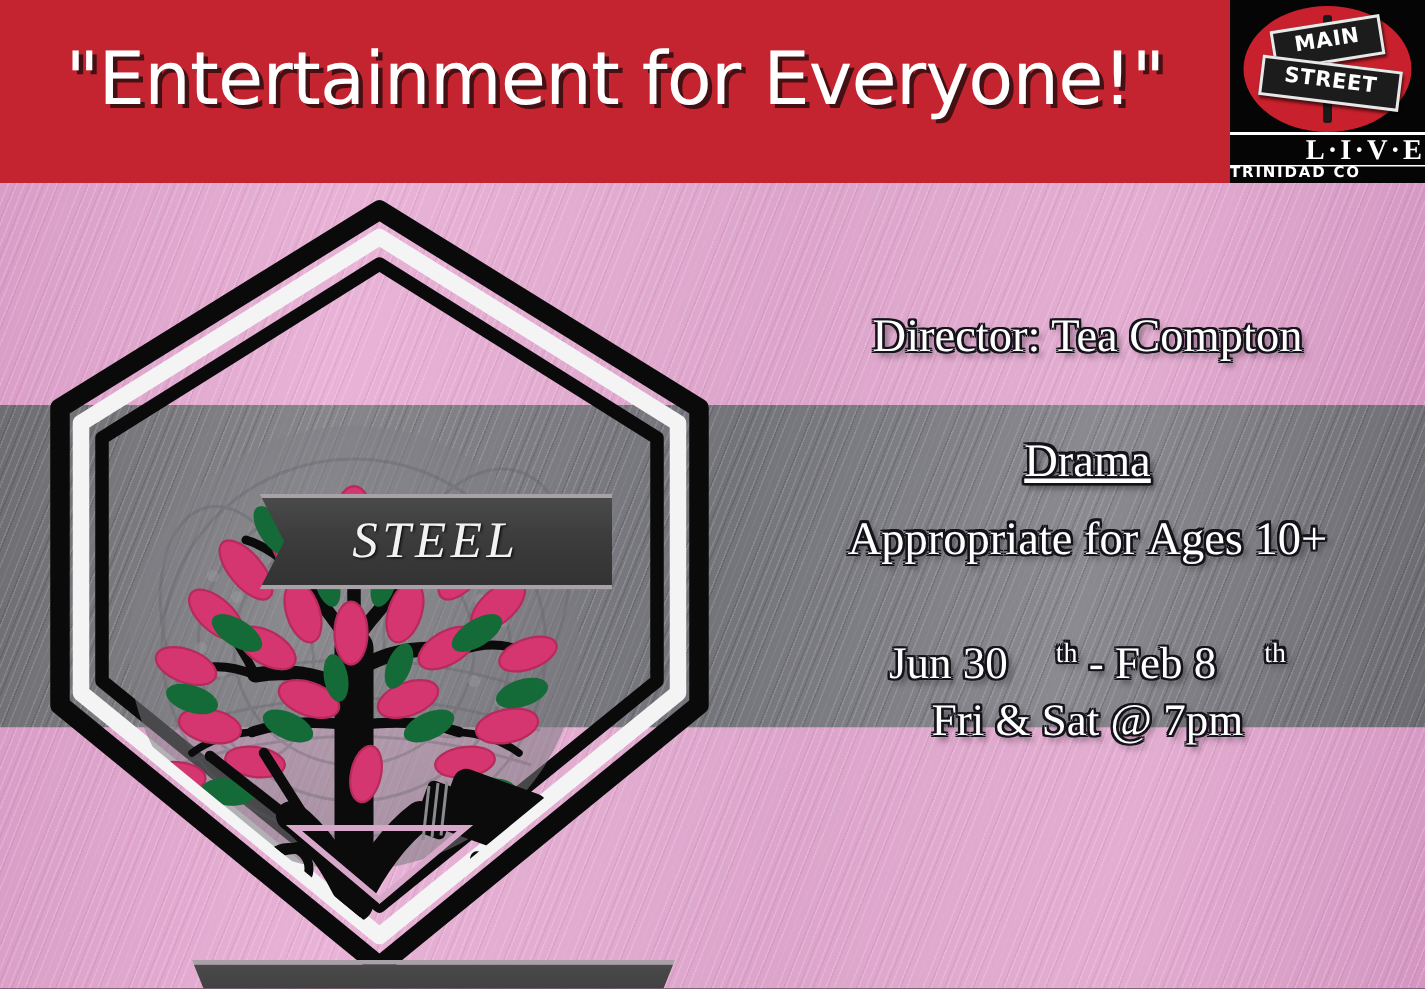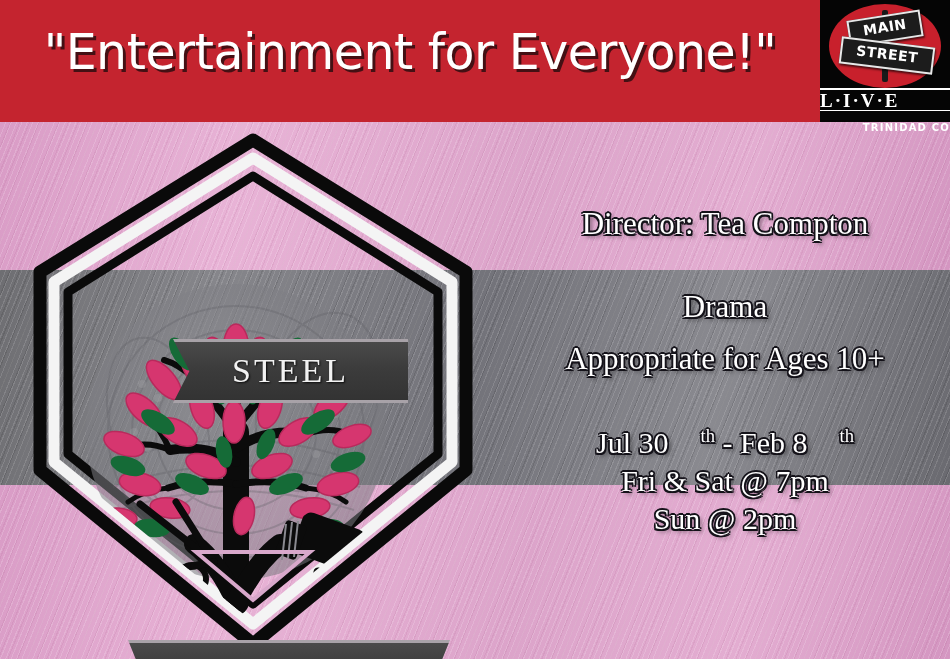--- a/index.html
+++ b/index.html
@@ -66,29 +66,29 @@
     left:28px;top:15px;width:70px;height:23px;line-height:21px;
     font-size:14px;letter-spacing:.5px;
     transform:rotate(-9deg);
   }
   .sign-street{
     left:20px;top:42px;width:90px;height:23px;line-height:21px;
     font-size:14px;letter-spacing:.5px;
     transform:rotate(7deg);
   }
   .logo-live{
-    position:absolute;left:0;top:88px;width:130px;text-align:left;
+    position:absolute;left:0;top:88px;width:130px;text-align:right;
     color:#ffffff;font-family:"Liberation Serif",serif;
     font-size:19px;font-weight:bold;letter-spacing:2px;
     line-height:19px;
     border-top:2px solid #ffffff;border-bottom:1px solid #ffffff;
     padding-top:1px;
   }
   .logo-city{
-    position:absolute;left:0;top:122px;width:130px;text-align:right;
+    position:absolute;left:0;top:110px;width:130px;text-align:left;
     color:#ffffff;font-family:"DejaVu Sans",sans-serif;
     font-size:10px;font-weight:bold;letter-spacing:1.2px;
   }
 
   
   .emblem{position:absolute;left:18px;top:132px;width:470px;height:520px;}
   .emblem svg{display:block;}
 
   .ribbon{
     position:absolute;
@@ -99,22 +99,23 @@
     box-shadow:0 3px 6px rgba(0,0,0,.45);
     display:flex;align-items:center;justify-content:center;
   }
   .ribbon-label{
     font-family:"Liberation Serif",serif;
     color:#f2f2f2;font-weight:400;
     text-shadow:1px 1px 2px rgba(0,0,0,.85);
     white-space:nowrap;
   }
   #ribbon-steel{
-    left:155px;top:207px;width:235px;
+    left:155px;top:197px;width:235px;
     clip-path:polygon(0 0,100% 0,100% 100%,0 100%,7% 50%);
+    font-style:italic;
   }
   #ribbon-steel .ribbon-label{font-size:34px;letter-spacing:3px;}
   #ribbon-magnolias{
     left:110px;top:508px;width:322px;
     clip-path:polygon(0 0,100% 0,96% 50%,100% 100%,0 100%,4% 50%);
   }
   #ribbon-magnolias .ribbon-label{font-size:39px;letter-spacing:2px;}
 
   
   .info{
@@ -127,21 +128,21 @@
     white-space:nowrap;
     color:#ffffff;
     text-shadow:
       -1.5px -1.5px 0 #15131a, 1.5px -1.5px 0 #15131a,
       -1.5px  1.5px 0 #15131a, 1.5px  1.5px 0 #15131a,
        0   -1.6px 0 #15131a,  0    1.6px 0 #15131a,
       -1.6px 0    0 #15131a,  1.6px 0    0 #15131a,
        3px 3px 4px rgba(0,0,0,.55);
   }
   #director{margin-top:76px;font-size:31px;}
-  #genre{margin-top:47px;font-size:31px;}
+  #genre{margin-top:47px;font-size:31px;text-decoration:underline;}
   #ages{margin-top:16px;font-size:31px;}
   #dates{margin-top:48px;font-size:30px;}
   #times1{margin-top:4px;font-size:30px;}
   #times2{margin-top:4px;font-size:30px;}
   .ord{font-size:.62em;vertical-align:super;margin-left:32px;}
 </style>
 </head>
 <body>
 
 <div class="poster">
@@ -308,19 +309,18 @@
     <div class="ribbon" id="ribbon-magnolias">
       <span class="ribbon-label">MAGNOLIAS</span>
     </div>
   </div>
 
   <div class="info">
     <div class="info-line" id="director">Director: Tea Compton</div>
     <div class="info-line" id="genre">Drama</div>
     <div class="info-line" id="ages">Appropriate for Ages 10+</div>
     <div class="info-line" id="dates">
-      <span>Jul</span>&nbsp;<span>30</span><span class="ord">th</span><span> - </span><span>Feb</span>&nbsp;<span>8</span><span class="ord">th</span>
+      <span>Jun</span>&nbsp;<span>30</span><span class="ord">th</span><span> - </span><span>Feb</span>&nbsp;<span>8</span><span class="ord">th</span>
     </div>
     <div class="info-line" id="times1">Fri &amp; Sat @ 7pm</div>
-    <div class="info-line" id="times2">Sun @ 2pm</div>
   </div>
 
 </div>
 
 </body></html>

